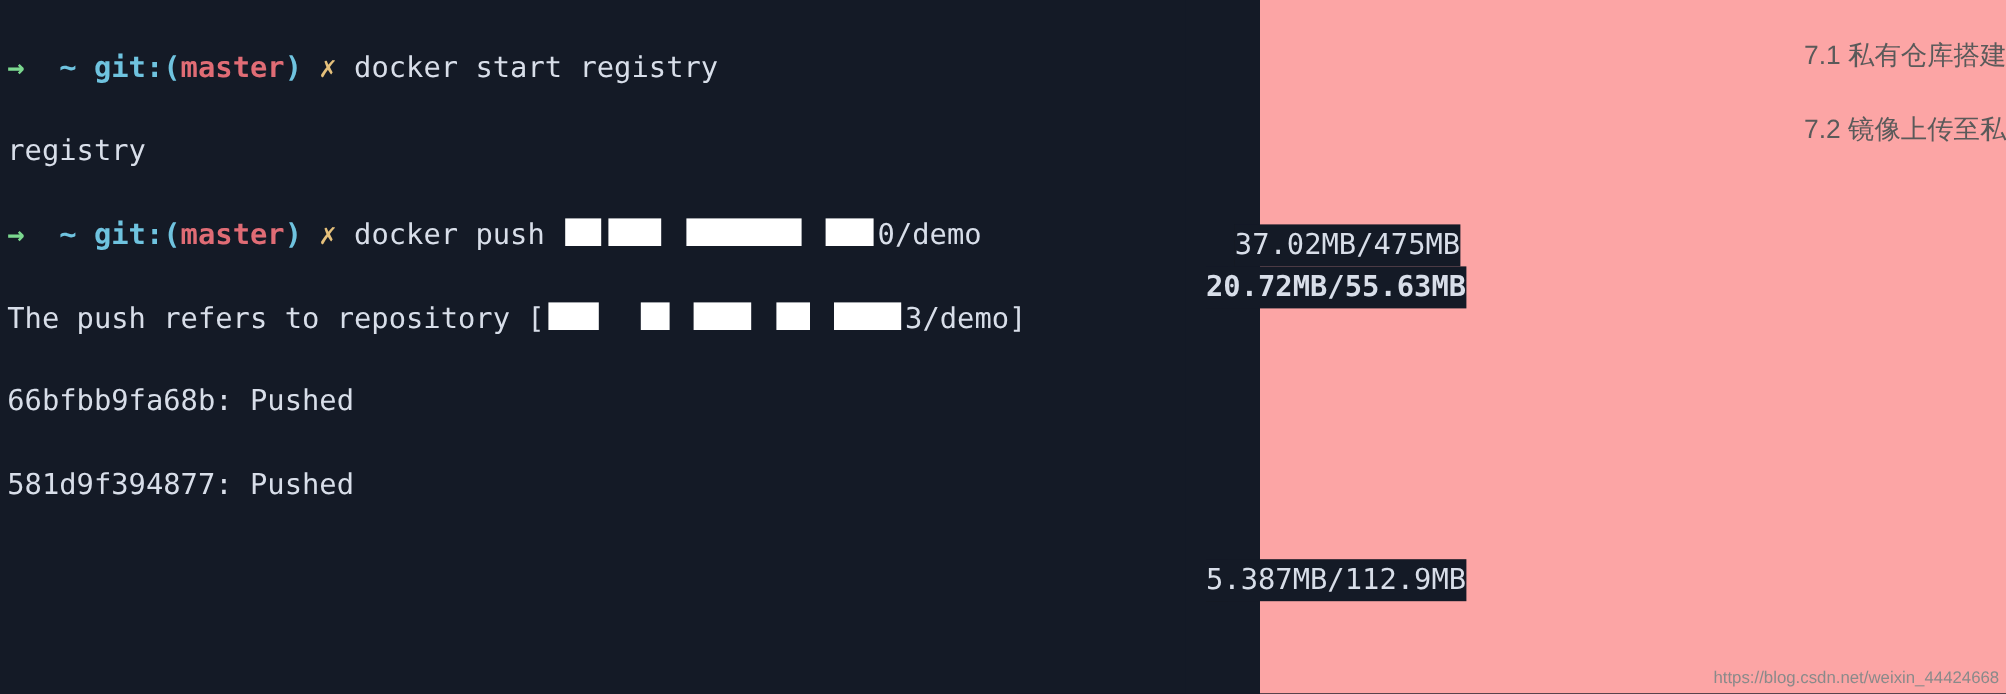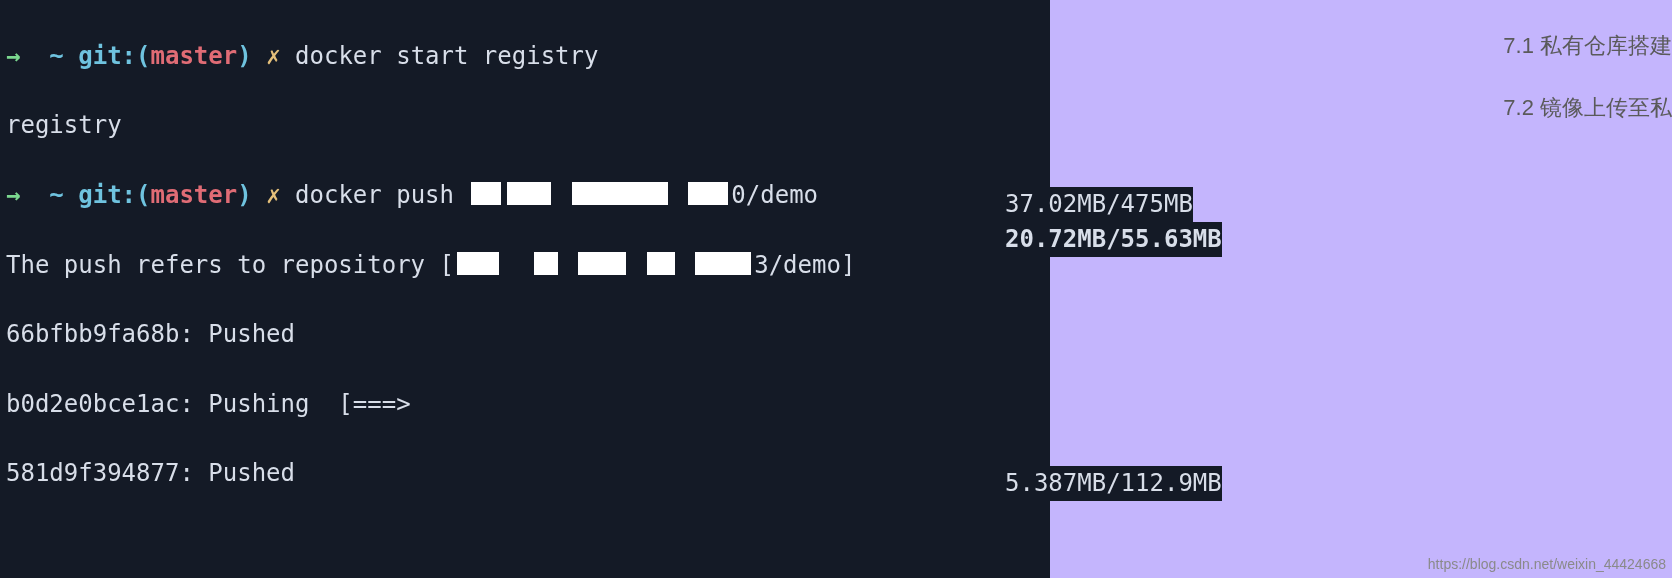--- a/index.html
+++ b/index.html
@@ -23,21 +23,21 @@
     box-sizing: border-box;
     white-space: pre;
     position: relative;
   }
   .sidebar {
     position: absolute;
     top: 0;
     left: 1050px;
     width: 622px;
     height: 578px;
-    background: #c4b5fd;
+    background: #fca5a5;
     color: #555;
     font-family: sans-serif;
     box-sizing: border-box;
   }
   .sidebar .nav-item {
     position: absolute;
     right: 0;
     font-size: 22px;
     color: #5a5a5a;
     white-space: nowrap;
@@ -97,36 +97,35 @@
 </style>
 </head>
 <body>
 
 <div class="terminal">
 <span class="line"><span class="arrow">→</span>  <span class="tilde">~</span> <span class="git">git:</span><span class="git">(</span><span class="branch">master</span><span class="git">)</span> <span class="x">✗</span> <span class="cmd">docker start registry</span></span>
 <span class="line out">registry</span>
 <span class="line"><span class="arrow">→</span>  <span class="tilde">~</span> <span class="git">git:</span><span class="git">(</span><span class="branch">master</span><span class="git">)</span> <span class="x">✗</span> <span class="cmd"><span>docker push </span><span class="redact" style="width:30px"></span><span class="redact" style="width:44px"></span> <span class="redact" style="width:96px"></span> <span class="redact" style="width:40px"></span><span>0</span><span>/demo</span></span></span>
 <span class="line out"><span>The push refers to repository [</span><span class="redact" style="width:42px"></span>  <span class="redact" style="width:24px"></span> <span class="redact" style="width:48px"></span> <span class="redact" style="width:28px"></span> <span class="redact" style="width:56px"></span><span>3/demo</span><span>]</span></span>
 <span class="line out"><span>66bfbb9fa68b</span>: <span>Pushed</span></span>
-<span class="line out"><span>b0d2e0bce1ac</span>: <span>Pushing</span>  <span>[===&gt;</span></span>
 <span class="line out"><span>581d9f394877</span>: <span>Pushed</span></span>
 
 
 
 
 
 
 </div>
 
 <div class="sidebar">
   <div class="nav-item nav1">7.1 私有仓库搭建</div>
   <div class="nav-item nav2">7.2 镜像上传至私</div>
 </div>
 
-<div class="szwrap" style="top:187px;">
+<div class="szwrap" style="top:187px;margin-left:24px;">
   <span class="size-line bracket">]</span>
   <span class="size-line">37.02MB/475MB</span>
 </div>
 <div class="szwrap" style="top:222px;font-weight:bold;">
   <span class="size-line bracket">]</span>
   <span class="size-line">20.72MB/55.63MB</span>
 </div>
 <div class="szwrap" style="top:466px;">
   <span class="size-line bracket">]</span>
   <span class="size-line">5.387MB/112.9MB</span>

